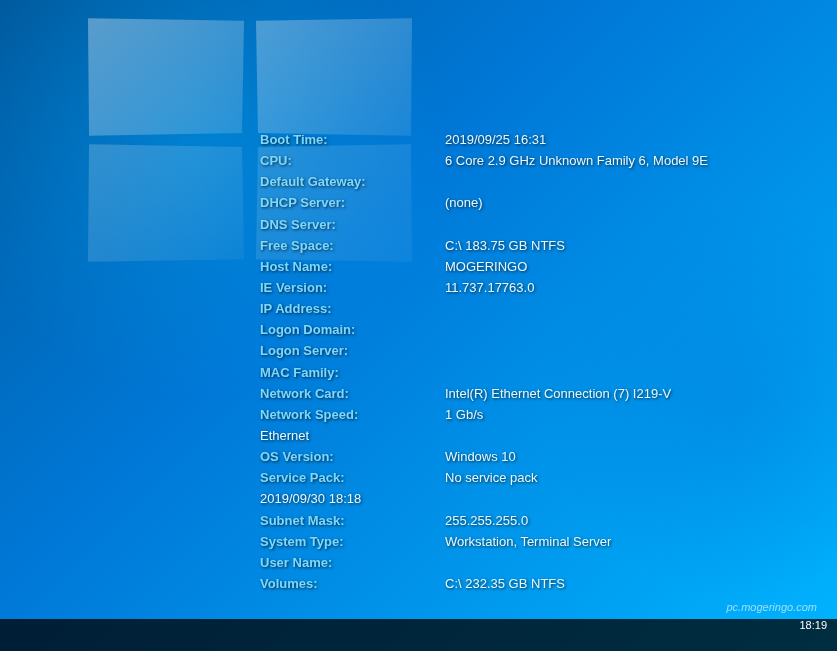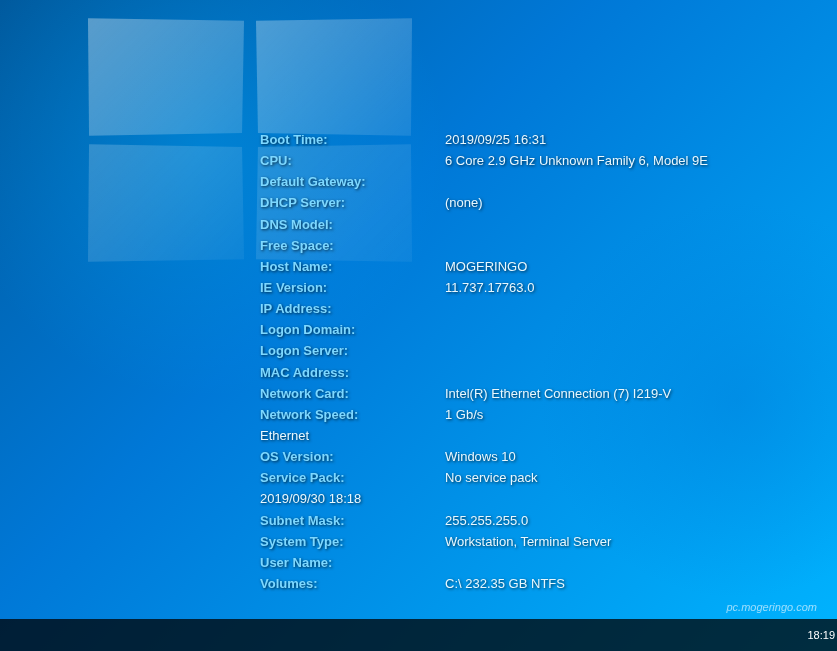--- a/index.html
+++ b/index.html
@@ -90,23 +90,22 @@
 
     
     .taskbar {
       position: absolute;
       bottom: 0;
       left: 0;
       width: 100%;
       height: 32px;
       background: rgba(0,0,0,0.75);
       display: flex;
-      align-items: center;
       justify-content: flex-end;
-      padding-right: 2px;
+      padding-right: 10px;
     }
 
     .taskbar-time {
       color: #fff;
       font-size: 11px;
       text-align: right;
     }
 
     
     .watermark {
@@ -162,25 +161,26 @@
       </div>
       <div class="info-row">
         <span class="info-label">Default Gateway:</span>
         <span class="info-value"></span>
       </div>
       <div class="info-row">
         <span class="info-label">DHCP Server:</span>
         <span class="info-value">(none)</span>
       </div>
       <div class="info-row">
-        <span class="info-label">DNS Model:</span>
+        <span class="info-label">DNS Server:</span>
         <span class="info-value"></span>
       </div>
       <div class="info-row">
         <span class="info-label">Free Space:</span>
+        <span class="info-value">C:\ 183.75 GB NTFS</span>
       </div>
       <div class="info-row">
         <span class="info-label">Host Name:</span>
         <span class="info-value">MOGERINGO</span>
       </div>
       <div class="info-row">
         <span class="info-label">IE Version:</span>
         <span class="info-value">11.737.17763.0</span>
       </div>
       <div class="info-row">
@@ -189,21 +189,21 @@
       </div>
       <div class="info-row">
         <span class="info-label">Logon Domain:</span>
         <span class="info-value"></span>
       </div>
       <div class="info-row">
         <span class="info-label">Logon Server:</span>
         <span class="info-value"></span>
       </div>
       <div class="info-row">
-        <span class="info-label">MAC Address:</span>
+        <span class="info-label">MAC Family:</span>
         <span class="info-value"></span>
       </div>
       <div class="info-row">
         <span class="info-label">Network Card:</span>
         <span class="info-value">Intel(R) Ethernet Connection (7) I219-V</span>
       </div>
       <div class="info-row">
         <span class="info-label">Network Speed:</span>
         <span class="info-value">1 Gb/s</span>
       </div>

